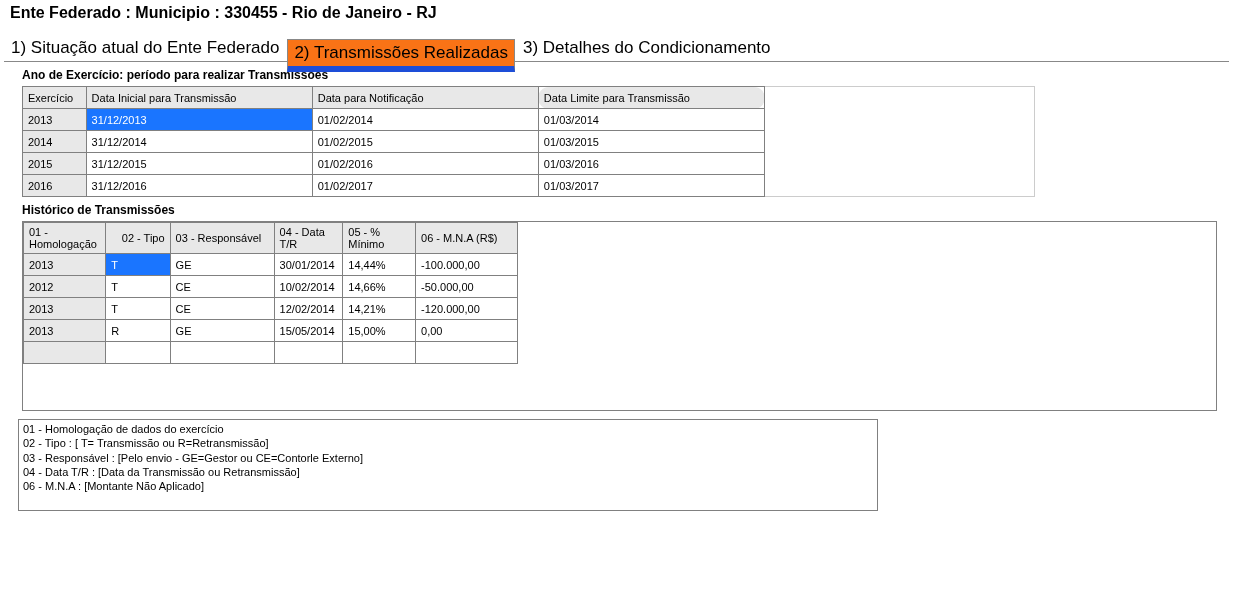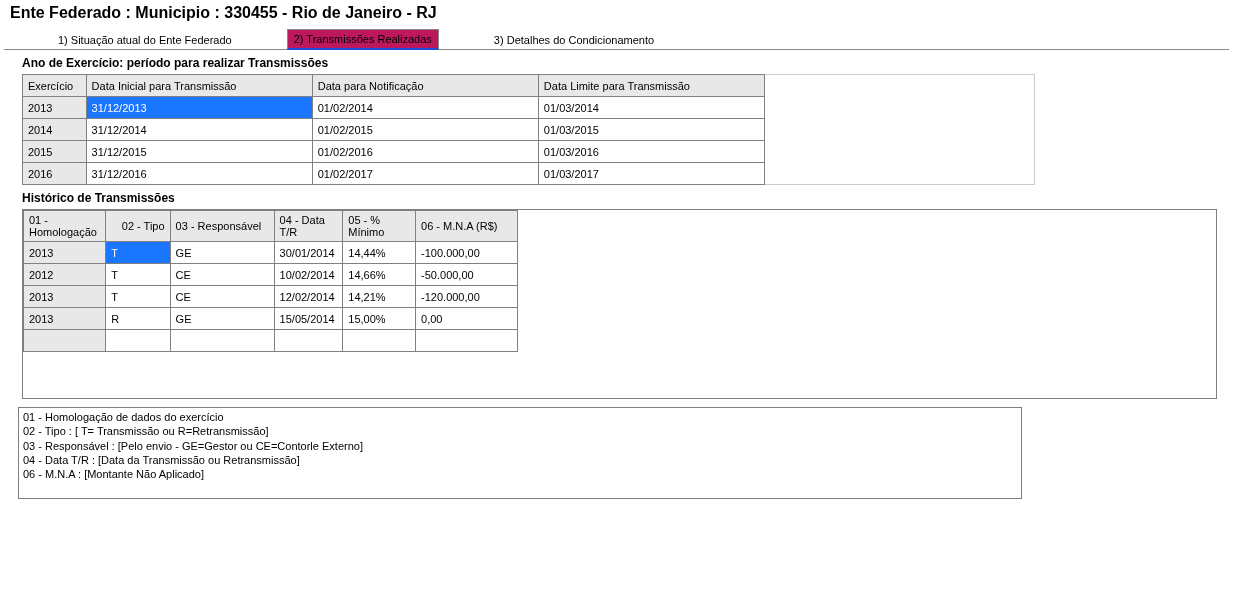--- a/index.html
+++ b/index.html
@@ -21,34 +21,33 @@
     align-items: flex-end;
     border-bottom: 1px solid #888;
     margin-bottom: 6px;
   }
   .tab {
     padding: 3px 6px;
     border: 1px solid #888;
     border-bottom: none;
     margin-right: 1px;
     background: #f0f0f0;
-    font-size: 11px;
+    font-size: 17px;
     cursor: pointer;
     position: relative;
-    margin-left: 47px;
   }
   .tab.inactive {
     border-color: transparent;
     background: #fff;
     color:#000;
   }
   .tab.active {
-    background: #be185d;
-    top:1px;
-    border-bottom:2px solid #1d4ed8;
+    background: #f97316;
+    top:11px;
+    border-bottom:6px solid #1d4ed8;
   }
   .section-title {
     font-weight: bold;
     font-size: 12px;
     margin: 6px 0 4px 18px;
   }
   .panel-wrap {
     margin-left: 18px;
     margin-right: 10px;
     display:flex;
@@ -86,32 +85,32 @@
   .grid-container2 {
     margin-left:18px;
     width:1195px;
     min-height:190px;
     border:1px solid #808080;
     background:#fff;
     padding:0;
   }
   .legend {
     margin:8px 0 12px 14px;
-    width:1004px;
+    width:860px;
     border:1px solid #808080;
     padding:2px 4px;
     line-height:1.3;
     min-height:92px;
     font-size:11px;
   }
   table.grid { width:100%; }
   .t1 th:nth-child(1){width:55px;}
   .t1 th:nth-child(2){width:200px;}
   .t1 th:nth-child(3){width:200px;}
-  .t1 th:nth-child(4){width:200px;}
+  .t1 th:nth-child(4){width:200px;border-radius:11px;}
   .t2 th:nth-child(1){width:79px;}
   .t2 th:nth-child(2){width:62px;text-align:right;}
   .t2 th:nth-child(3){width:100px;}
   .t2 th:nth-child(4){width:66px;}
   .t2 th:nth-child(5){width:70px;}
   .t2 th:nth-child(6){width:98px;}
   .t2-wrap{width:495px;}
 </style>
 </head>
 <body>

